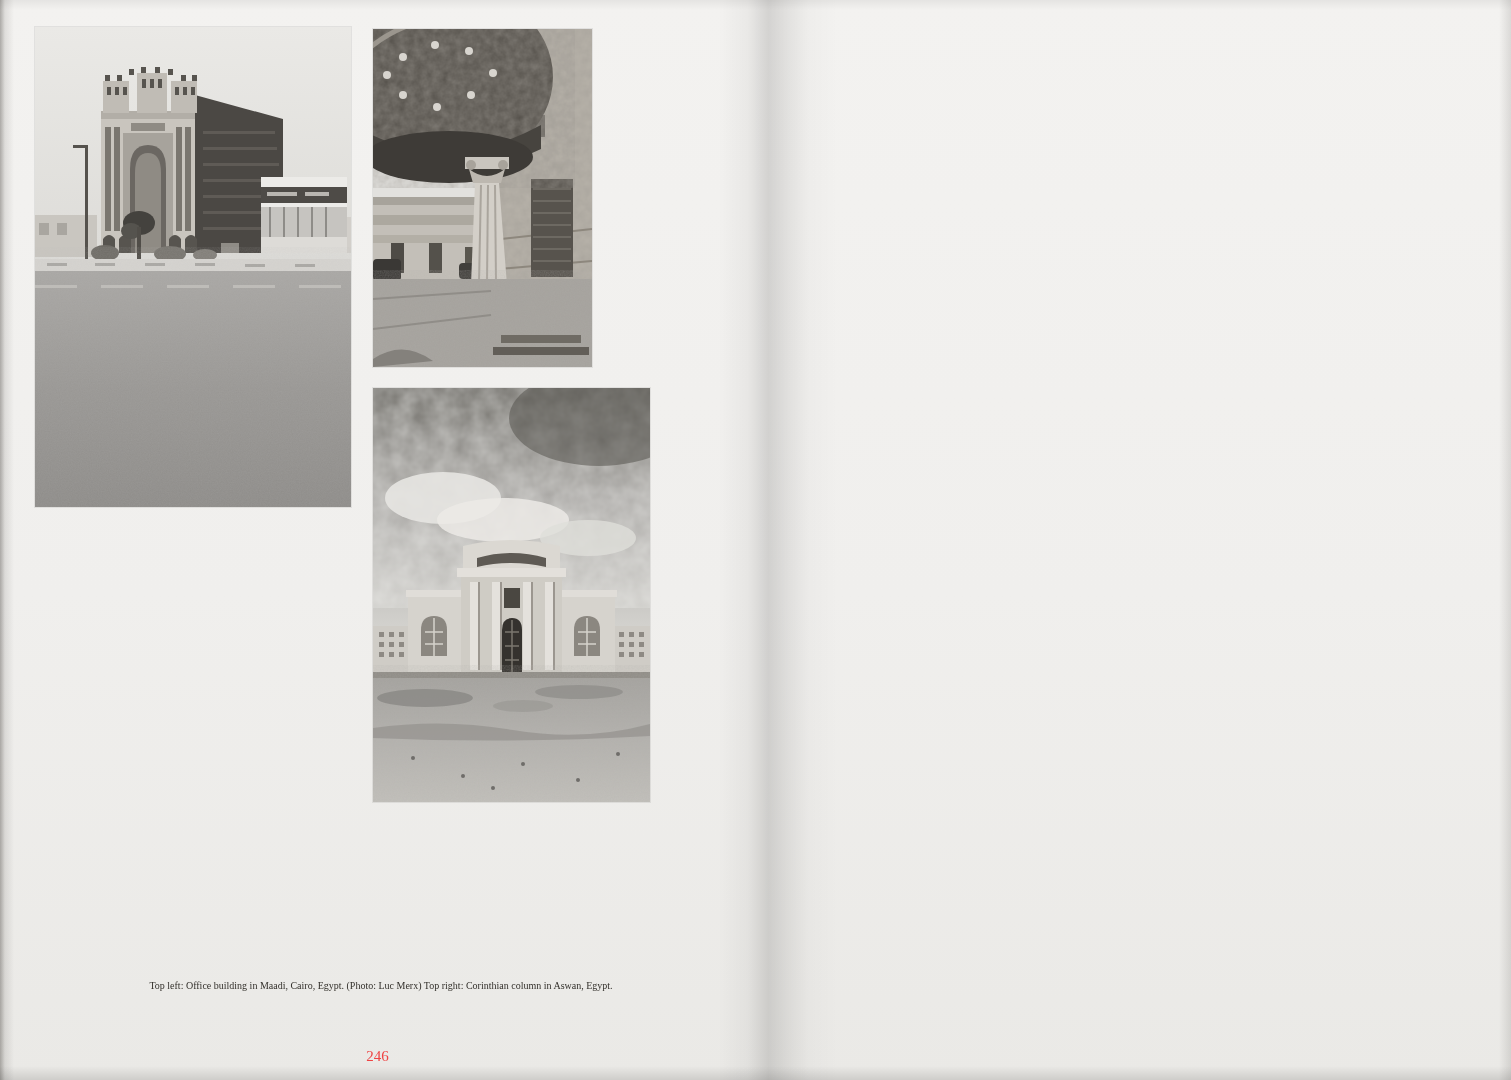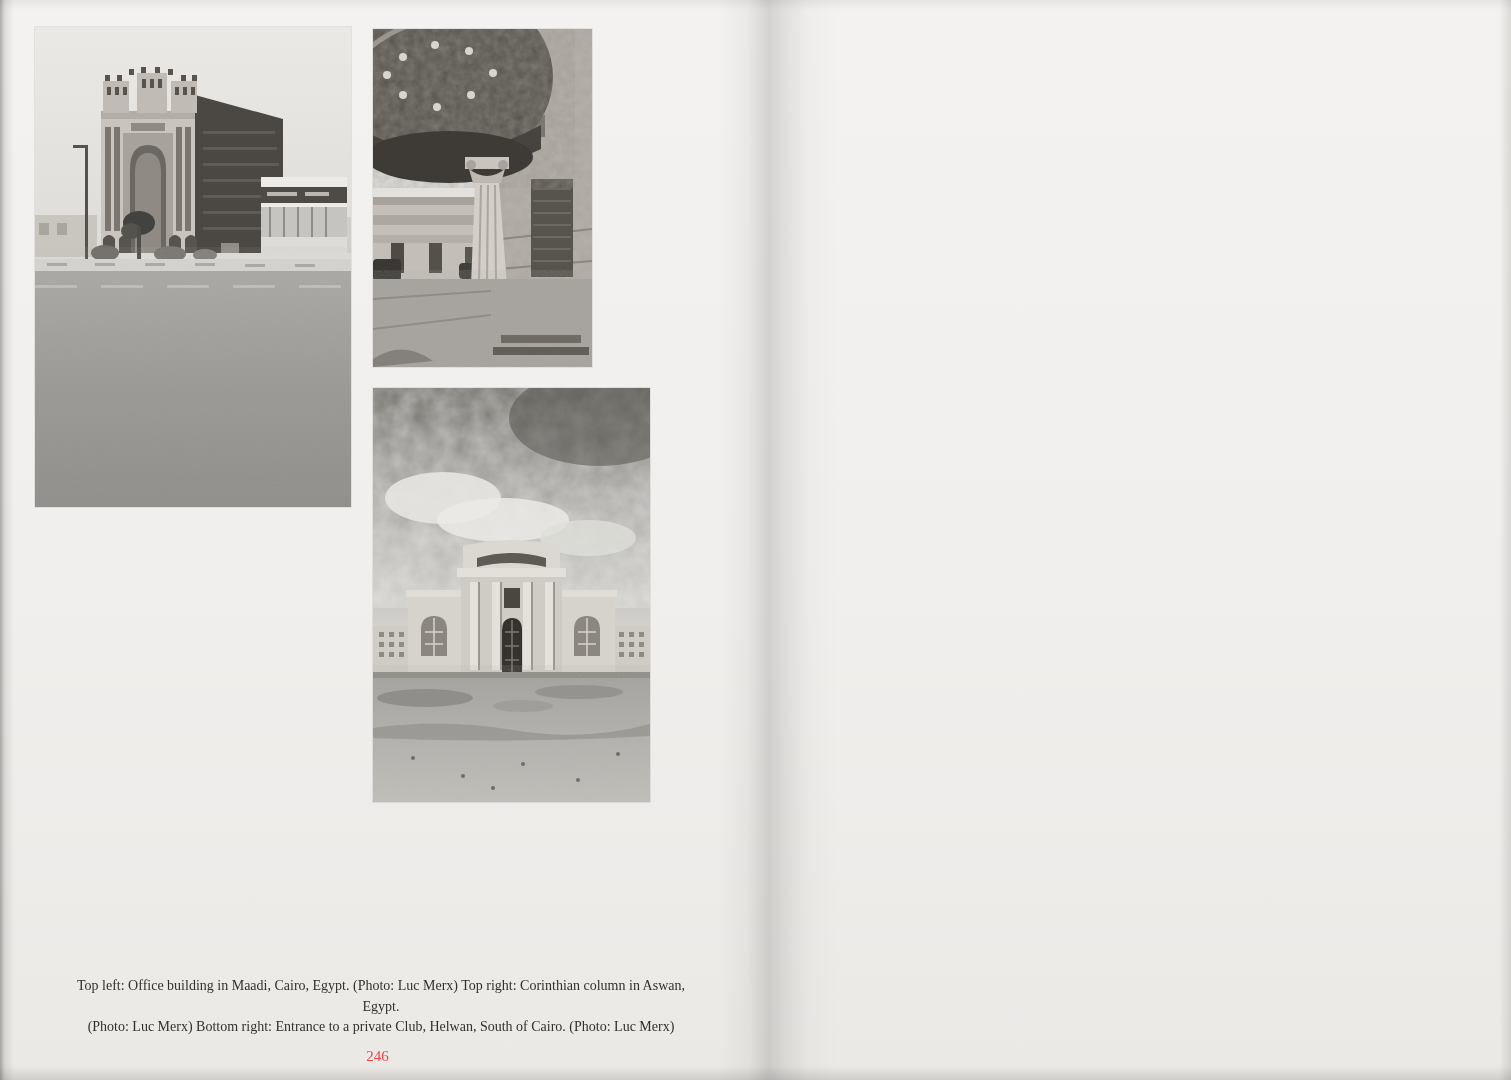--- a/index.html
+++ b/index.html
@@ -29,21 +29,21 @@
 
   
   .photo{position:absolute;overflow:hidden;box-shadow:0 0 0 1px rgba(0,0,0,0.07);}
   .photo svg{display:block;width:100%;height:100%;}
   .photo-1{left:35px;top:27px;width:316px;height:480px;}
   .photo-2{left:373px;top:29px;width:219px;height:338px;}
   .photo-3{left:373px;top:388px;width:277px;height:414px;}
 
   
   .caption{position:absolute;left:58px;top:976px;width:646px;text-align:center;
-    font-size:14px;line-height:20.5px;color:#33302b;}
+    font-size:10px;line-height:20.5px;color:#33302b;}
   .folio{position:absolute;font-size:15px;color:#ef4444;text-align:center;}
   .folio-left{left:0;width:755px;top:1048px;}
   .folio-right{left:790px;right:0;top:1036px;}
   .tline{display:block;}
 </style>
 </head>
 <body>
 
 <div class="page page-left">
 
@@ -370,21 +370,20 @@
             <circle cx="205" cy="392" r="2"></circle>
             <circle cx="245" cy="366" r="2"></circle>
             <circle cx="120" cy="400" r="2"></circle>
           </g>
       </g>
     </svg>
   </div>
 
   <div class="caption">
       <div class="tline">Top left: Office building in Maadi, Cairo, Egypt. (Photo: Luc Merx) Top right: Corinthian column in Aswan, Egypt.</div>
-      <div class="tline">(Photo: Luc Merx) Bottom right: Entrance to a private Club, Helwan, South of Cairo. (Photo: Luc Merx)</div>
     </div>
   <div class="folio folio-left">246</div>
 </div>
 
 <div class="page page-right">
 
   <div class="folio folio-right">247</div>
 </div>
 
 <div class="shade shade-gutter"></div>

